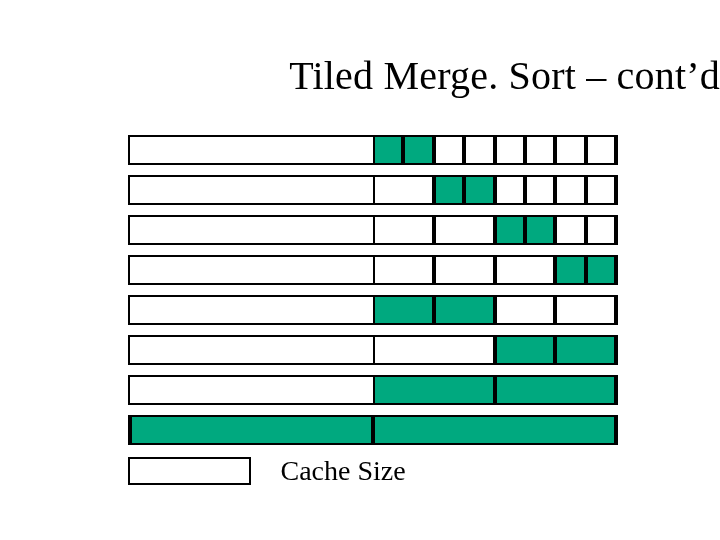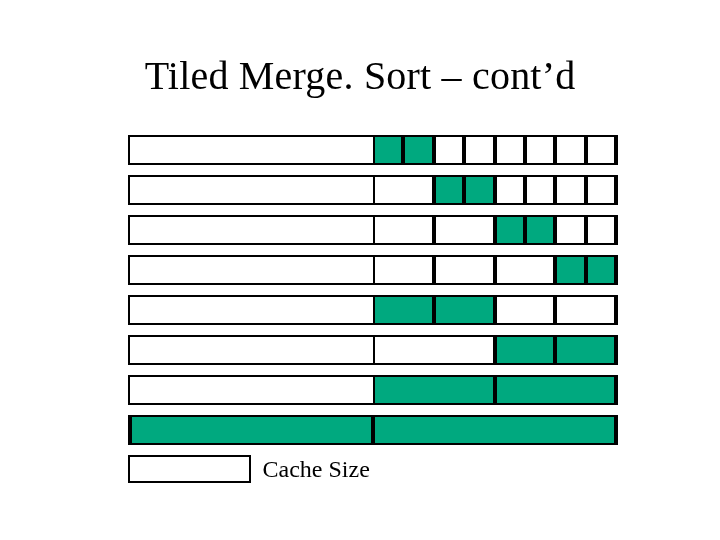--- a/index.html
+++ b/index.html
@@ -14,21 +14,21 @@
   .slide {
     position: relative;
     width: 720px;
     height: 540px;
   }
   .title {
     position: absolute;
     top: 52px;
     left: 0;
     width: 100%;
-    text-align: center;
+    text-align: right;
     font-size: 40px;
     font-weight: 400;
     letter-spacing: 0.2px;
   }
   .chart {
     position: absolute;
     left: 128px;
     top: 135px;
     width: 490px;
   }
@@ -73,22 +73,22 @@
     align-items: center;
     margin-top: 8px;
   }
   .cache-box {
     width: 126px;
     height: 28px;
     border: 2px solid #000;
     box-sizing: border-box;
   }
   .cache-label {
-    font-size: 24px;
-    margin-left: 12px;
+    font-size: 28px;
+    margin-left: 30px;
   }
 </style>
 </head>
 <body>
 
 <div class="slide">
   <div class="title">Tiled Merge. Sort – cont’d</div>
 
   <div class="chart" id="chart">
       <div class="row">

